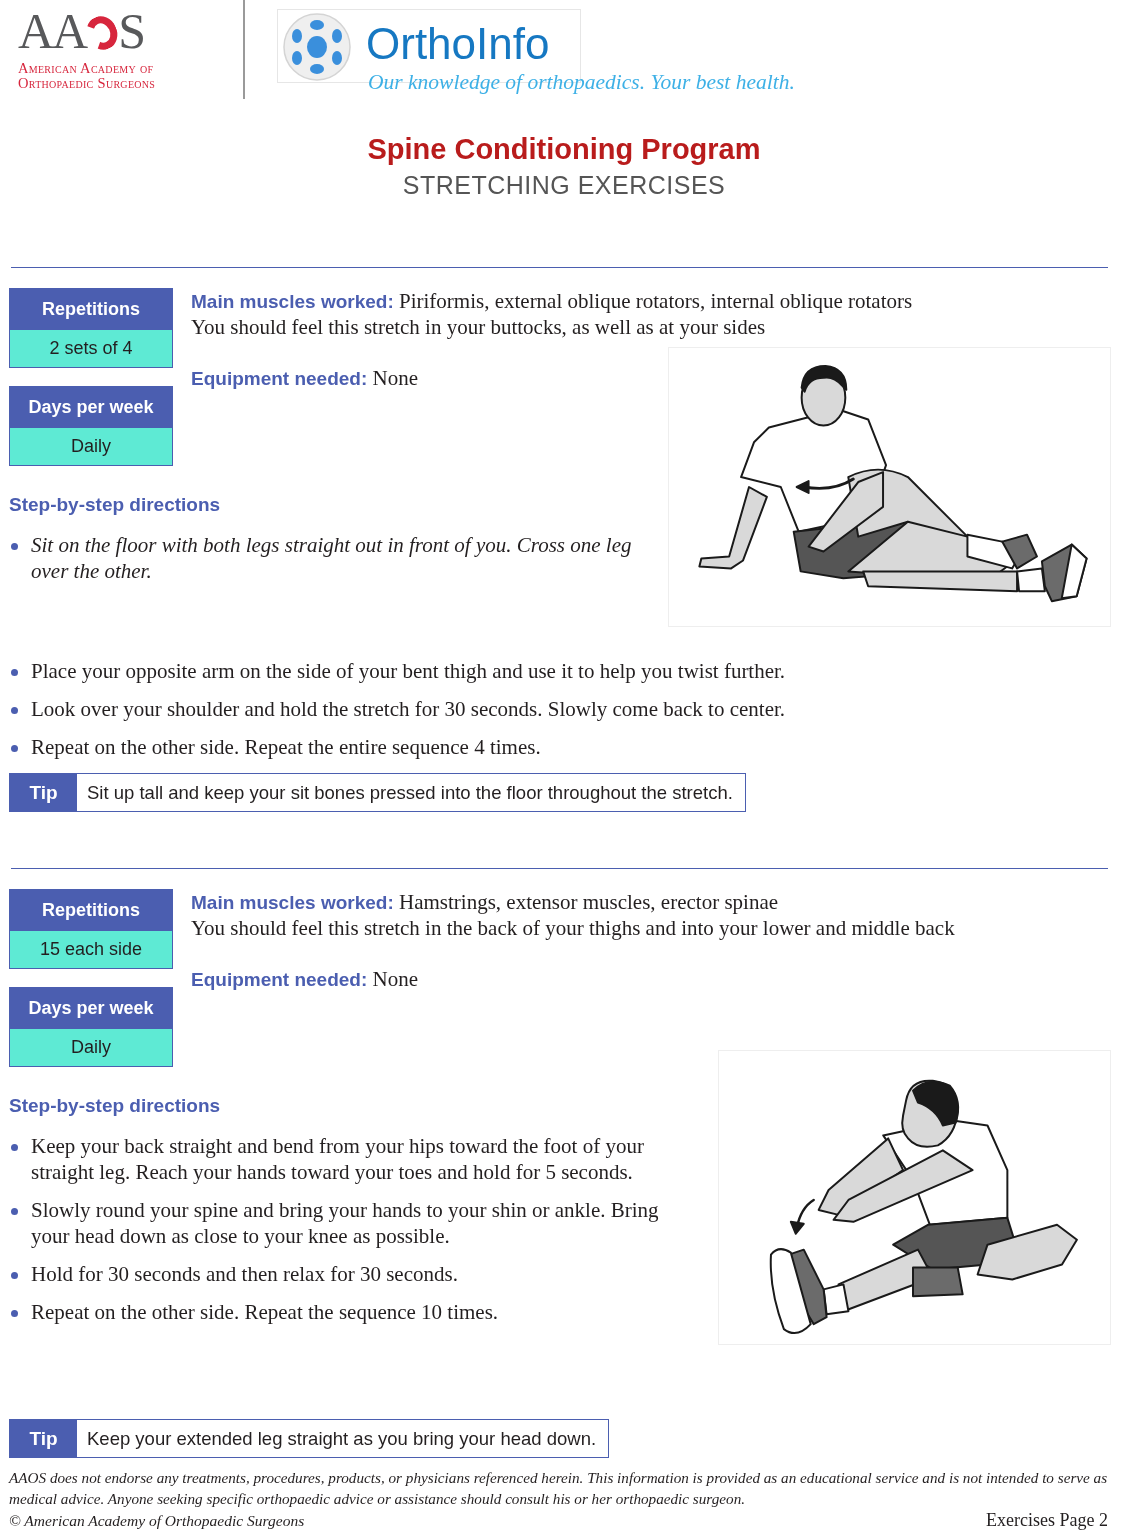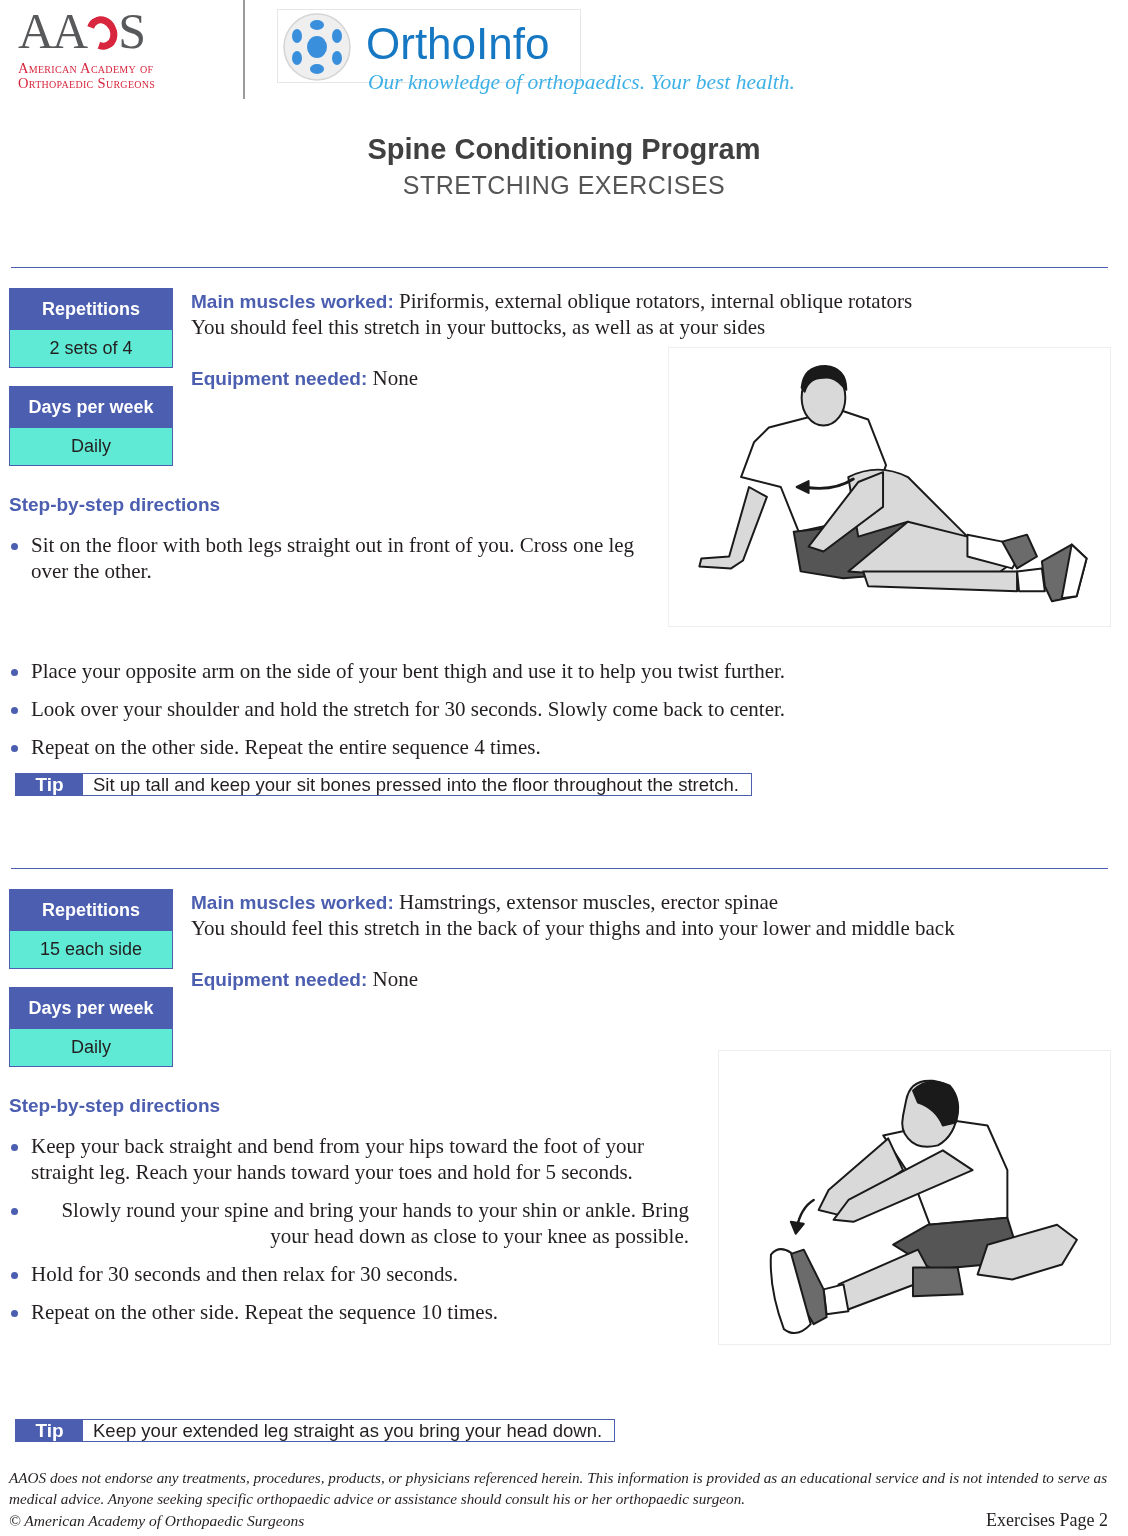--- a/index.html
+++ b/index.html
@@ -14,21 +14,21 @@
   .aaos-big .o { display: inline-block; width: 30px; height: 34px; border: 7px solid #d7263d; border-radius: 50%; border-left-color: transparent; border-right-color: #d7263d; transform: rotate(-25deg); vertical-align: -2px; margin: 0 1px; }
   .aaos-sub { font-family: "Liberation Serif", serif; color: #d7263d; font-size: 14.5px; line-height: 15px; font-variant: small-caps; letter-spacing: 0.3px; }
   .header-divider { left: 243px; top: 0; width: 2px; height: 99px; background: #9a9a9a; }
 
   .ortho-box { left: 277px; top: 9px; width: 304px; height: 74px; border: 1px solid #e6e6e6; }
   .ortho-ball { left: 281px; top: 11px; width: 72px; height: 72px; }
   .ortho-name { left: 366px; top: 18px; font-family: "Liberation Sans", sans-serif; font-size: 44px; color: #1678c2; line-height: 52px; }
   .ortho-tag { left: 368px; top: 68px; font-family: "Liberation Serif", serif; font-style: italic; font-size: 21.5px; color: #3db0e6; line-height: 28px; white-space: nowrap; }
 
   
-  .doc-title { left: 0; width: 1128px; top: 133px; text-align: center; font-family: "Liberation Sans", sans-serif; font-weight: bold; font-size: 29px; color: #404040; }
+  .doc-title { left: 0; width: 1128px; top: 133px; text-align: center; font-family: "Liberation Sans", sans-serif; font-weight: bold; font-size: 29px; color: #b91c1c; }
   .doc-subtitle { left: 0; width: 1128px; top: 171px; text-align: center; font-family: "Liberation Sans", sans-serif; font-size: 25px; color: #555555; letter-spacing: 0.5px; }
 
   
   .section-head { left: 8px; width: 1100px; height: 34px; display: flex; align-items: flex-end; }
   .section-head .name { font-family: "Liberation Serif", serif; font-style: italic; font-size: 27px; color: #4b5eb0; white-space: nowrap; line-height: 30px; }
   .section-head .rule { flex: 1; border-bottom: 1.5px solid #4b5eb0; margin-left: 3px; margin-bottom: 3px; }
 
   
   .stat-box { left: 9px; width: 164px; border: 1.5px solid #4b5eb0; }
   .stat-box .hdr { background: #4b5eb0; color: #ffffff; font-family: "Liberation Sans", sans-serif; font-weight: bold; font-size: 18px; text-align: center; height: 41px; line-height: 41px; }
@@ -39,21 +39,21 @@
   .label-blue { font-family: "Liberation Sans", sans-serif; font-weight: bold; color: #4b5eb0; font-size: 19px; }
 
   .subhead { left: 9px; font-family: "Liberation Sans", sans-serif; font-weight: bold; font-size: 19px; color: #4b5eb0; }
 
   
   .bullets { left: 9px; list-style: none; }
   .bullets li { position: relative; padding-left: 22px; font-size: 21px; line-height: 26px; color: #231f20; }
   .bullets li::before { content: ""; position: absolute; left: 2px; top: 11px; width: 7px; height: 7px; border-radius: 50%; background: #4b5eb0; }
 
   
-  .tip { left: 15px; height: 23px; display: flex; border: 1.5px solid #4b5eb0; }
+  .tip { left: 9px; height: 39px; display: flex; border: 1.5px solid #4b5eb0; }
   .tip .tag { width: 67px; background: #4b5eb0; color: #ffffff; font-family: "Liberation Sans", sans-serif; font-weight: bold; font-size: 19px; display: flex; align-items: center; justify-content: center; }
   .tip .txt { padding: 0 12px 0 10px; font-family: "Liberation Sans", sans-serif; font-size: 18.5px; display: flex; align-items: center; white-space: nowrap; color: #231f20; }
 
   
   .illus { border: 1px solid #eeeeee; background: #ffffff; }
 
   
   .disclaimer { left: 9px; top: 1467px; width: 1110px; font-family: "Liberation Serif", serif; font-style: italic; font-size: 15.2px; line-height: 21px; color: #231f20; }
   .copyright { left: 9px; top: 1512px; font-family: "Liberation Serif", serif; font-style: italic; font-size: 15.5px; color: #231f20; }
   .page-num { right: 20px; top: 1510px; font-family: "Liberation Serif", serif; font-size: 18px; color: #231f20; }
@@ -102,21 +102,21 @@
   <span class="label-blue">Main muscles worked:</span><span> Piriformis, external oblique rotators, internal oblique rotators</span>
 </div>
 <div class="abs info" style="top:314px;">You should feel this stretch in your buttocks, as well as at your sides</div>
 <div class="abs info" style="top:365px;">
   <span class="label-blue">Equipment needed:</span><span> None</span>
 </div>
 
 <div class="abs subhead" style="top:494px;">Step-by-step directions</div>
 
 <ul class="abs bullets" style="top:532px; width:640px;">
-  <li style="margin-bottom:2px;">Sit on the floor with both legs straight out in front of you. Cross one leg over the other.</li>
+  <li style="margin-bottom:2px;font-style:italic;">Sit on the floor with both legs straight out in front of you. Cross one leg over the other.</li>
 </ul>
 <ul class="abs bullets" style="top:658px; width:1000px;">
   <li style="margin-bottom:12px;">Place your opposite arm on the side of your bent thigh and use it to help you twist further.</li>
   <li style="margin-bottom:12px;">Look over your shoulder and hold the stretch for 30 seconds. Slowly come back to center.</li>
   <li>Repeat on the other side. Repeat the entire sequence 4 times.</li>
 </ul>
 
 <div class="abs tip" style="top:773px;">
   <div class="tag">Tip</div>
   <div class="txt">Sit up tall and keep your sit bones pressed into the floor throughout the stretch.</div>
@@ -171,21 +171,21 @@
 </div>
 <div class="abs info" style="top:915px;">You should feel this stretch in the back of your thighs and into your lower and middle back</div>
 <div class="abs info" style="top:966px;">
   <span class="label-blue">Equipment needed:</span><span> None</span>
 </div>
 
 <div class="abs subhead" style="top:1095px;">Step-by-step directions</div>
 
 <ul class="abs bullets" style="top:1133px; width:680px;">
   <li style="margin-bottom:12px;">Keep your back straight and bend from your hips toward the foot of your straight leg. Reach your hands toward your toes and hold for 5 seconds.</li>
-  <li style="margin-bottom:12px;text-align:right;">Slowly round your spine and bring your hands to your shin or ankle. Bring your head down as close to your knee as possible.</li>
+  <li style="margin-bottom:12px;">Slowly round your spine and bring your hands to your shin or ankle. Bring your head down as close to your knee as possible.</li>
   <li style="margin-bottom:12px;">Hold for 30 seconds and then relax for 30 seconds.</li>
   <li>Repeat on the other side. Repeat the sequence 10 times.</li>
 </ul>
 
 <div class="abs tip" style="top:1419px;">
   <div class="tag">Tip</div>
   <div class="txt">Keep your extended leg straight as you bring your head down.</div>
 </div>
 
 <svg class="abs illus" style="left:718px; top:1050px; width:393px; height:295px;" viewBox="0 0 393 295">

